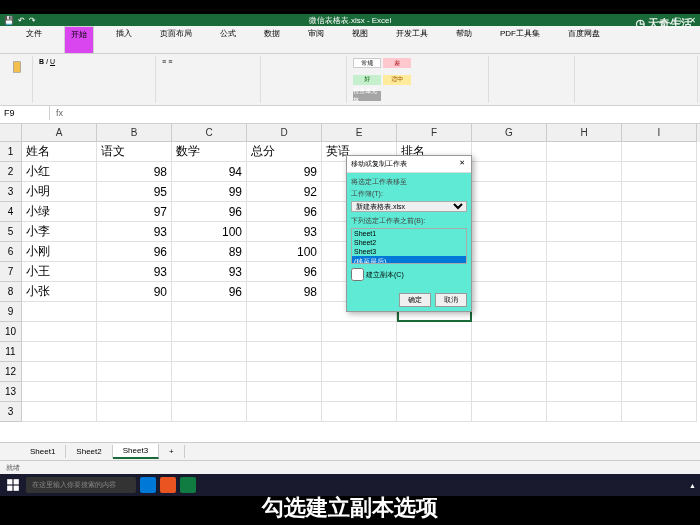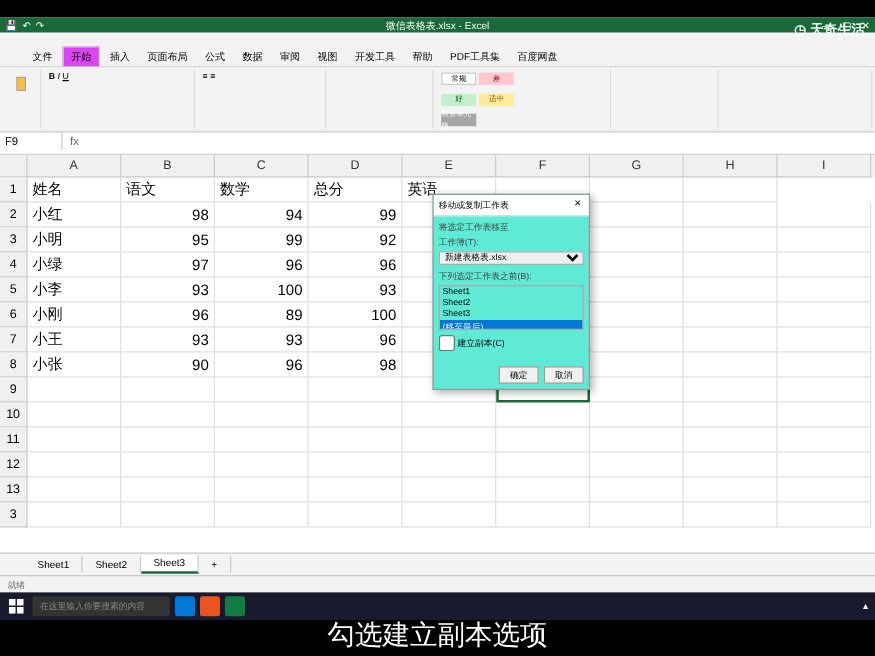--- a/index.html
+++ b/index.html
@@ -1,21 +1,21 @@
 <!DOCTYPE html>
 <html><head>
 <meta charset="utf-8">
 <style>
 *{margin:0;padding:0;box-sizing:border-box;font-family:"Microsoft YaHei",Arial,sans-serif}
 body{width:700px;height:525px;background:#000;overflow:hidden;position:relative}
 .app{position:absolute;top:14px;left:0;width:700px;height:460px;background:#fff;font-size:9px}
 .titlebar{height:12px;background:#1a6938;color:#fff;display:flex;align-items:center;justify-content:center;font-size:8px;position:relative}
 .titlebar .left{position:absolute;left:4px;display:flex;gap:4px}
 .titlebar .right{position:absolute;right:4px;display:flex;gap:8px}
-.ribbon-tabs{height:28px;background:#f3f3f3;display:flex;align-items:flex-end;padding-left:20px;gap:2px;font-size:8px;border-bottom:1px solid #d0d0d0}
+.ribbon-tabs{height:28px;background:#f3f3f3;display:flex;padding-left:20px;gap:16px;font-size:8px;border-bottom:1px solid #d0d0d0}
 .ribbon-tabs .tab{padding:2px 6px;cursor:pointer}
 .ribbon-tabs .tab.active{background:#d946ef;border:1px solid #d0d0d0;border-bottom:none}
 .ribbon{height:52px;background:#f3f3f3;border-bottom:1px solid #d0d0d0;display:flex;font-size:7px;padding:2px}
 .ribbon-group{border-right:1px solid #ddd;padding:2px 6px;display:flex;flex-direction:column;justify-content:space-between}
 .ribbon-group .items{display:flex;gap:2px;flex-wrap:wrap}
 .ribbon-btn{display:flex;flex-direction:column;align-items:center;padding:2px;gap:1px}
 .ribbon-btn svg{width:14px;height:14px}
 .cond-format{display:flex;gap:2px}
 .cond-format .cf{width:28px;height:10px;font-size:6px;display:flex;align-items:center;justify-content:center}
 .cf.normal{background:#fff;border:1px solid #ccc}
@@ -49,21 +49,21 @@
 .listbox .opt{padding:1px 2px}
 .listbox .opt.sel{background:#0078d7;color:#fff}
 .dialog-body .chk{display:flex;align-items:center;gap:2px;margin:4px 0}
 .dialog-btns{display:flex;justify-content:flex-end;gap:4px;padding:4px}
 .dialog-btns button{font-size:7px;padding:1px 8px;border:1px solid #999;background:#f0f0f0;cursor:pointer}
 .taskbar{position:absolute;bottom:29px;left:0;width:700px;height:22px;background:#1a1a2e;display:flex;align-items:center;padding:0 4px;gap:4px}
 .taskbar .start{width:18px;height:18px;display:flex;align-items:center;justify-content:center}
 .taskbar .search{background:#333;color:#888;font-size:7px;padding:3px 6px;width:110px;border-radius:2px}
 .taskbar .tray{margin-left:auto;display:flex;gap:6px;color:#fff;font-size:7px}
 .taskbar-icon{width:16px;height:16px;border-radius:2px}
-.caption{position:absolute;bottom:0;width:100%;text-align:center;color:#fff;font-size:22px;font-weight:normal;padding:2px 0;text-shadow:1px 1px 2px #000}
+.caption{position:absolute;bottom:0;width:100%;text-align:center;color:#fff;font-size:22px;font-weight:bold;padding:2px 0;text-shadow:1px 1px 2px #000}
 .watermark{position:absolute;top:16px;right:8px;color:#fff;font-size:11px;font-weight:bold;opacity:0.9;display:flex;align-items:center;gap:3px}
 </style>
 </head>
 <body>
 
 <div class="app">
   <div class="titlebar">
     <div class="left">
       <span>💾</span>
       <span>↶</span>
@@ -151,20 +151,21 @@
       <div class="col-h">I</div>
     </div>
     <div class="rows" id="rows">
         <div class="row">
           <div class="row-h">1</div>
           <div class="cell">姓名</div>
           <div class="cell">语文</div>
           <div class="cell">数学</div>
           <div class="cell">总分</div>
           <div class="cell">英语</div>
+          <div class="cell">排名</div>
           <div class="cell"></div>
           <div class="cell"></div>
           <div class="cell"></div>
         </div>
         <div class="row">
           <div class="row-h">2</div>
           <div class="cell">小红</div>
           <div class="cell num">98</div>
           <div class="cell num">94</div>
           <div class="cell num">99</div>

